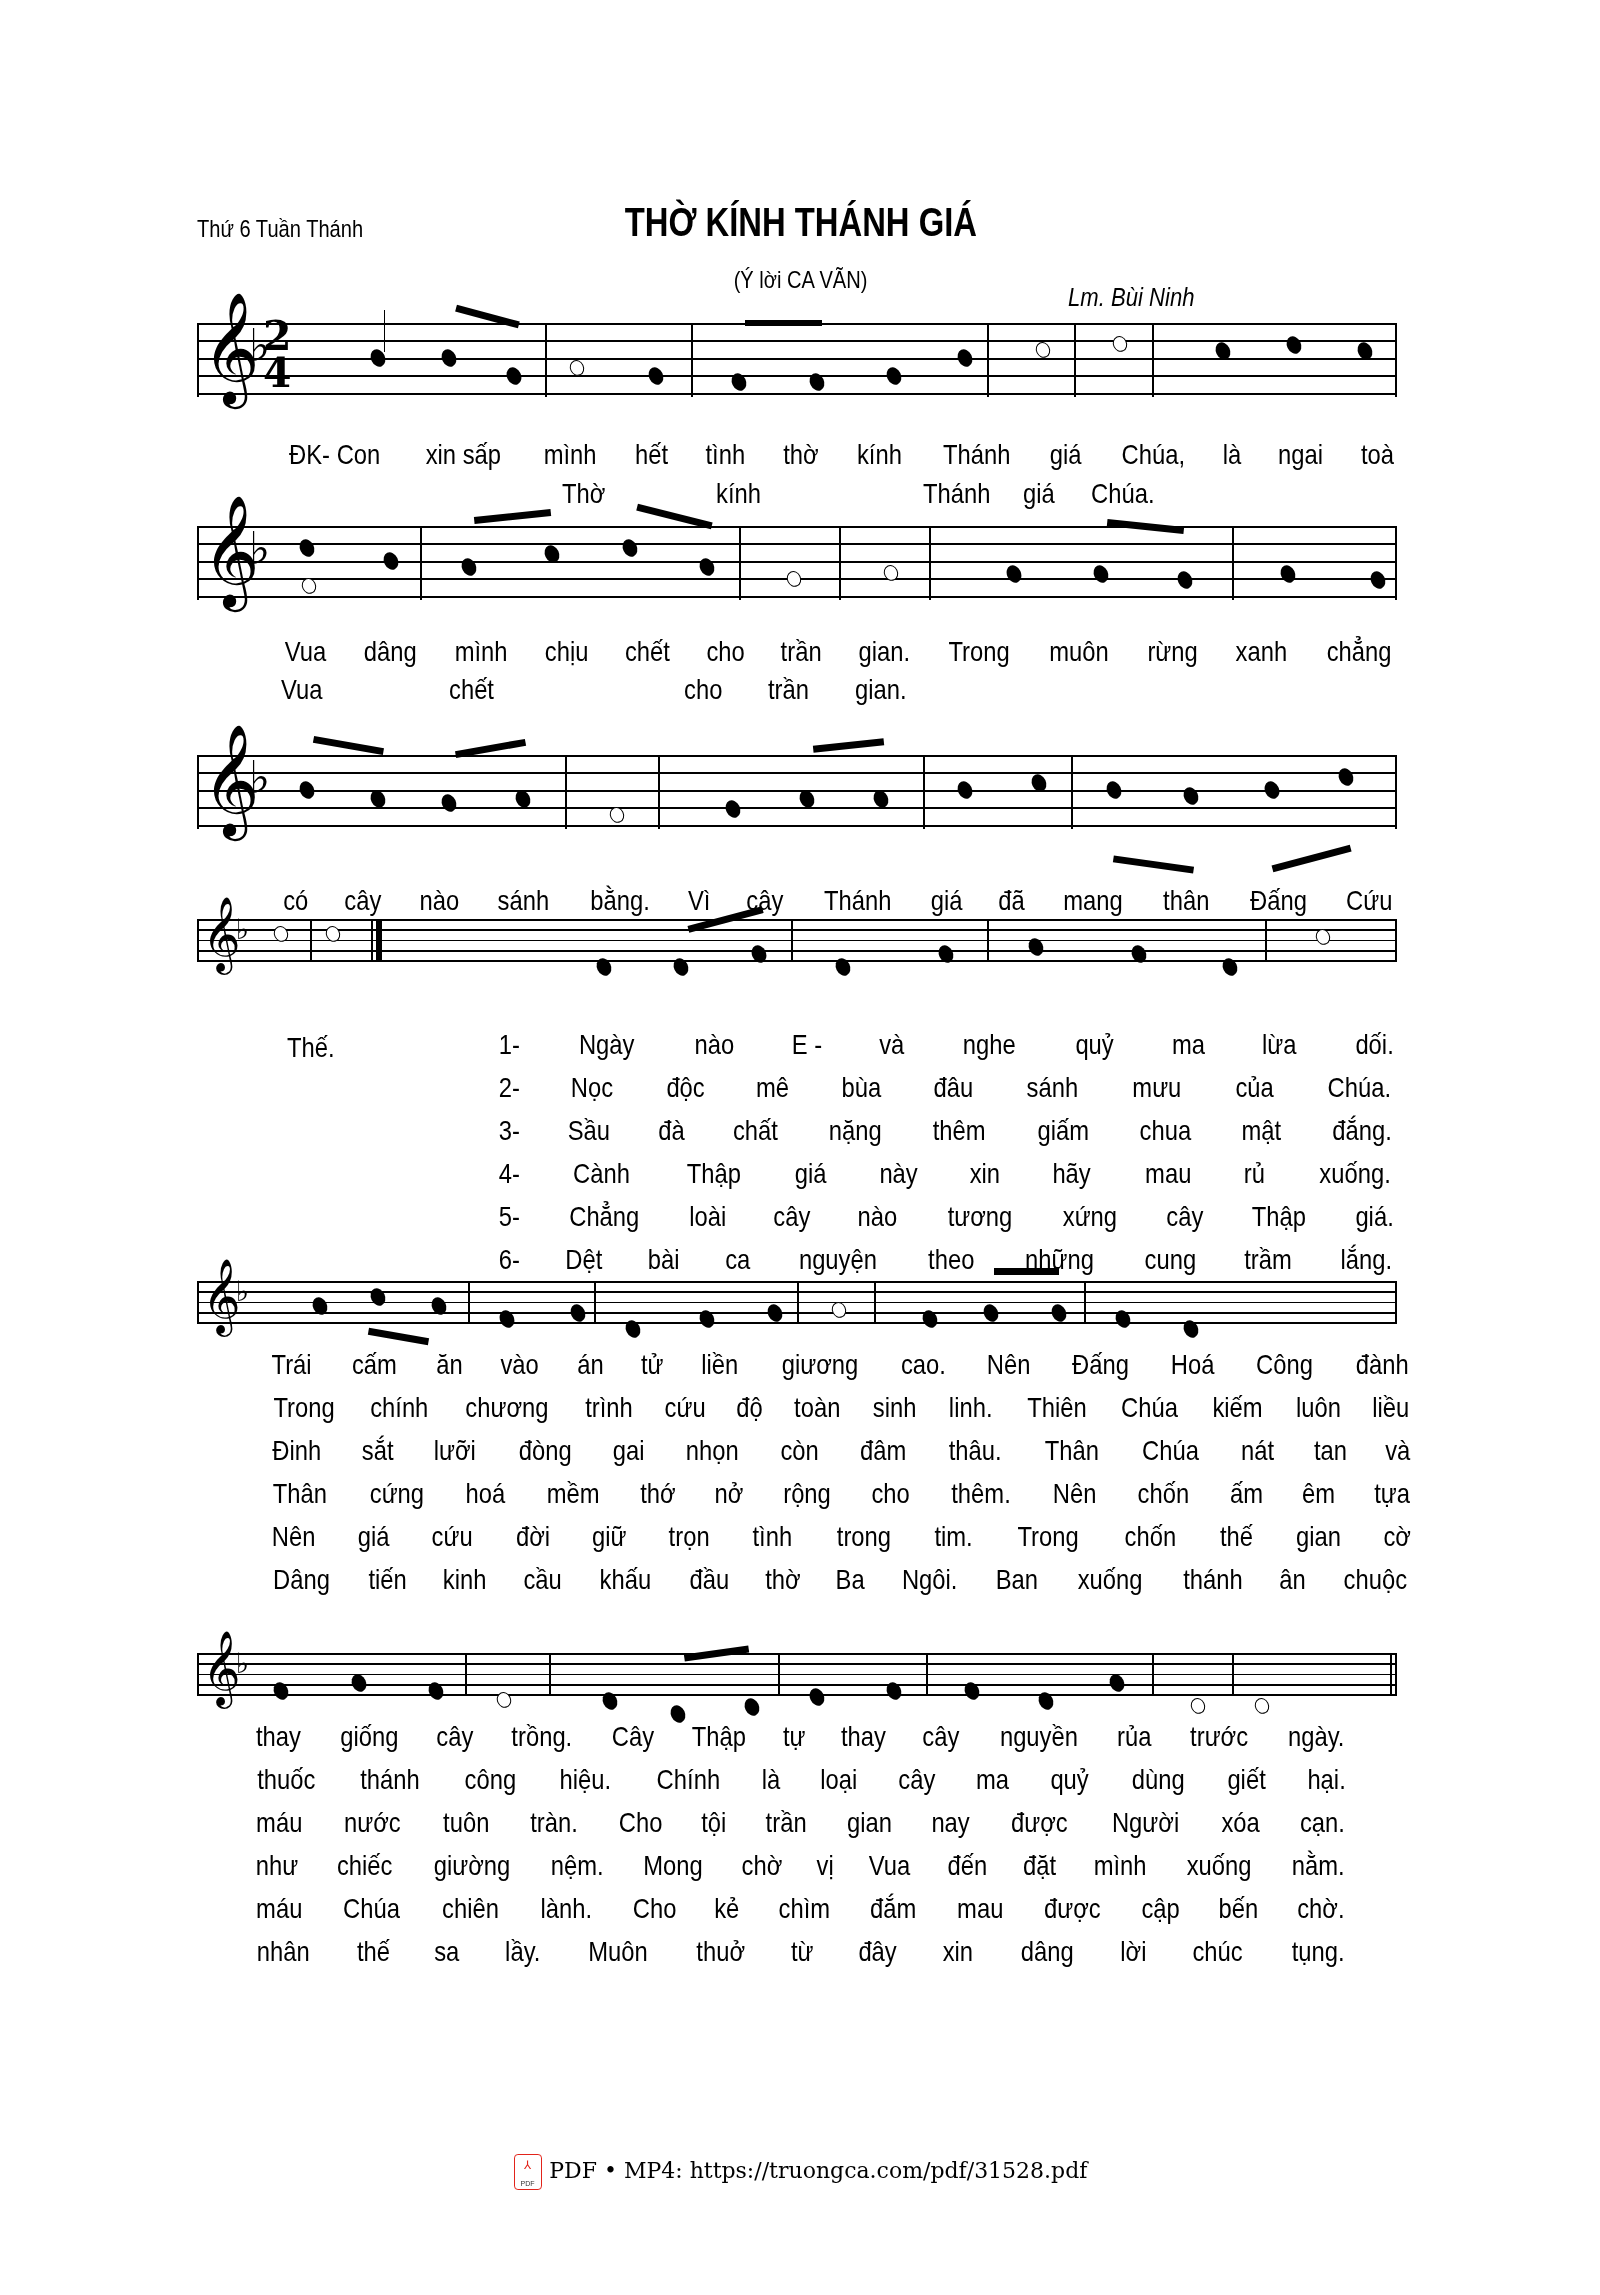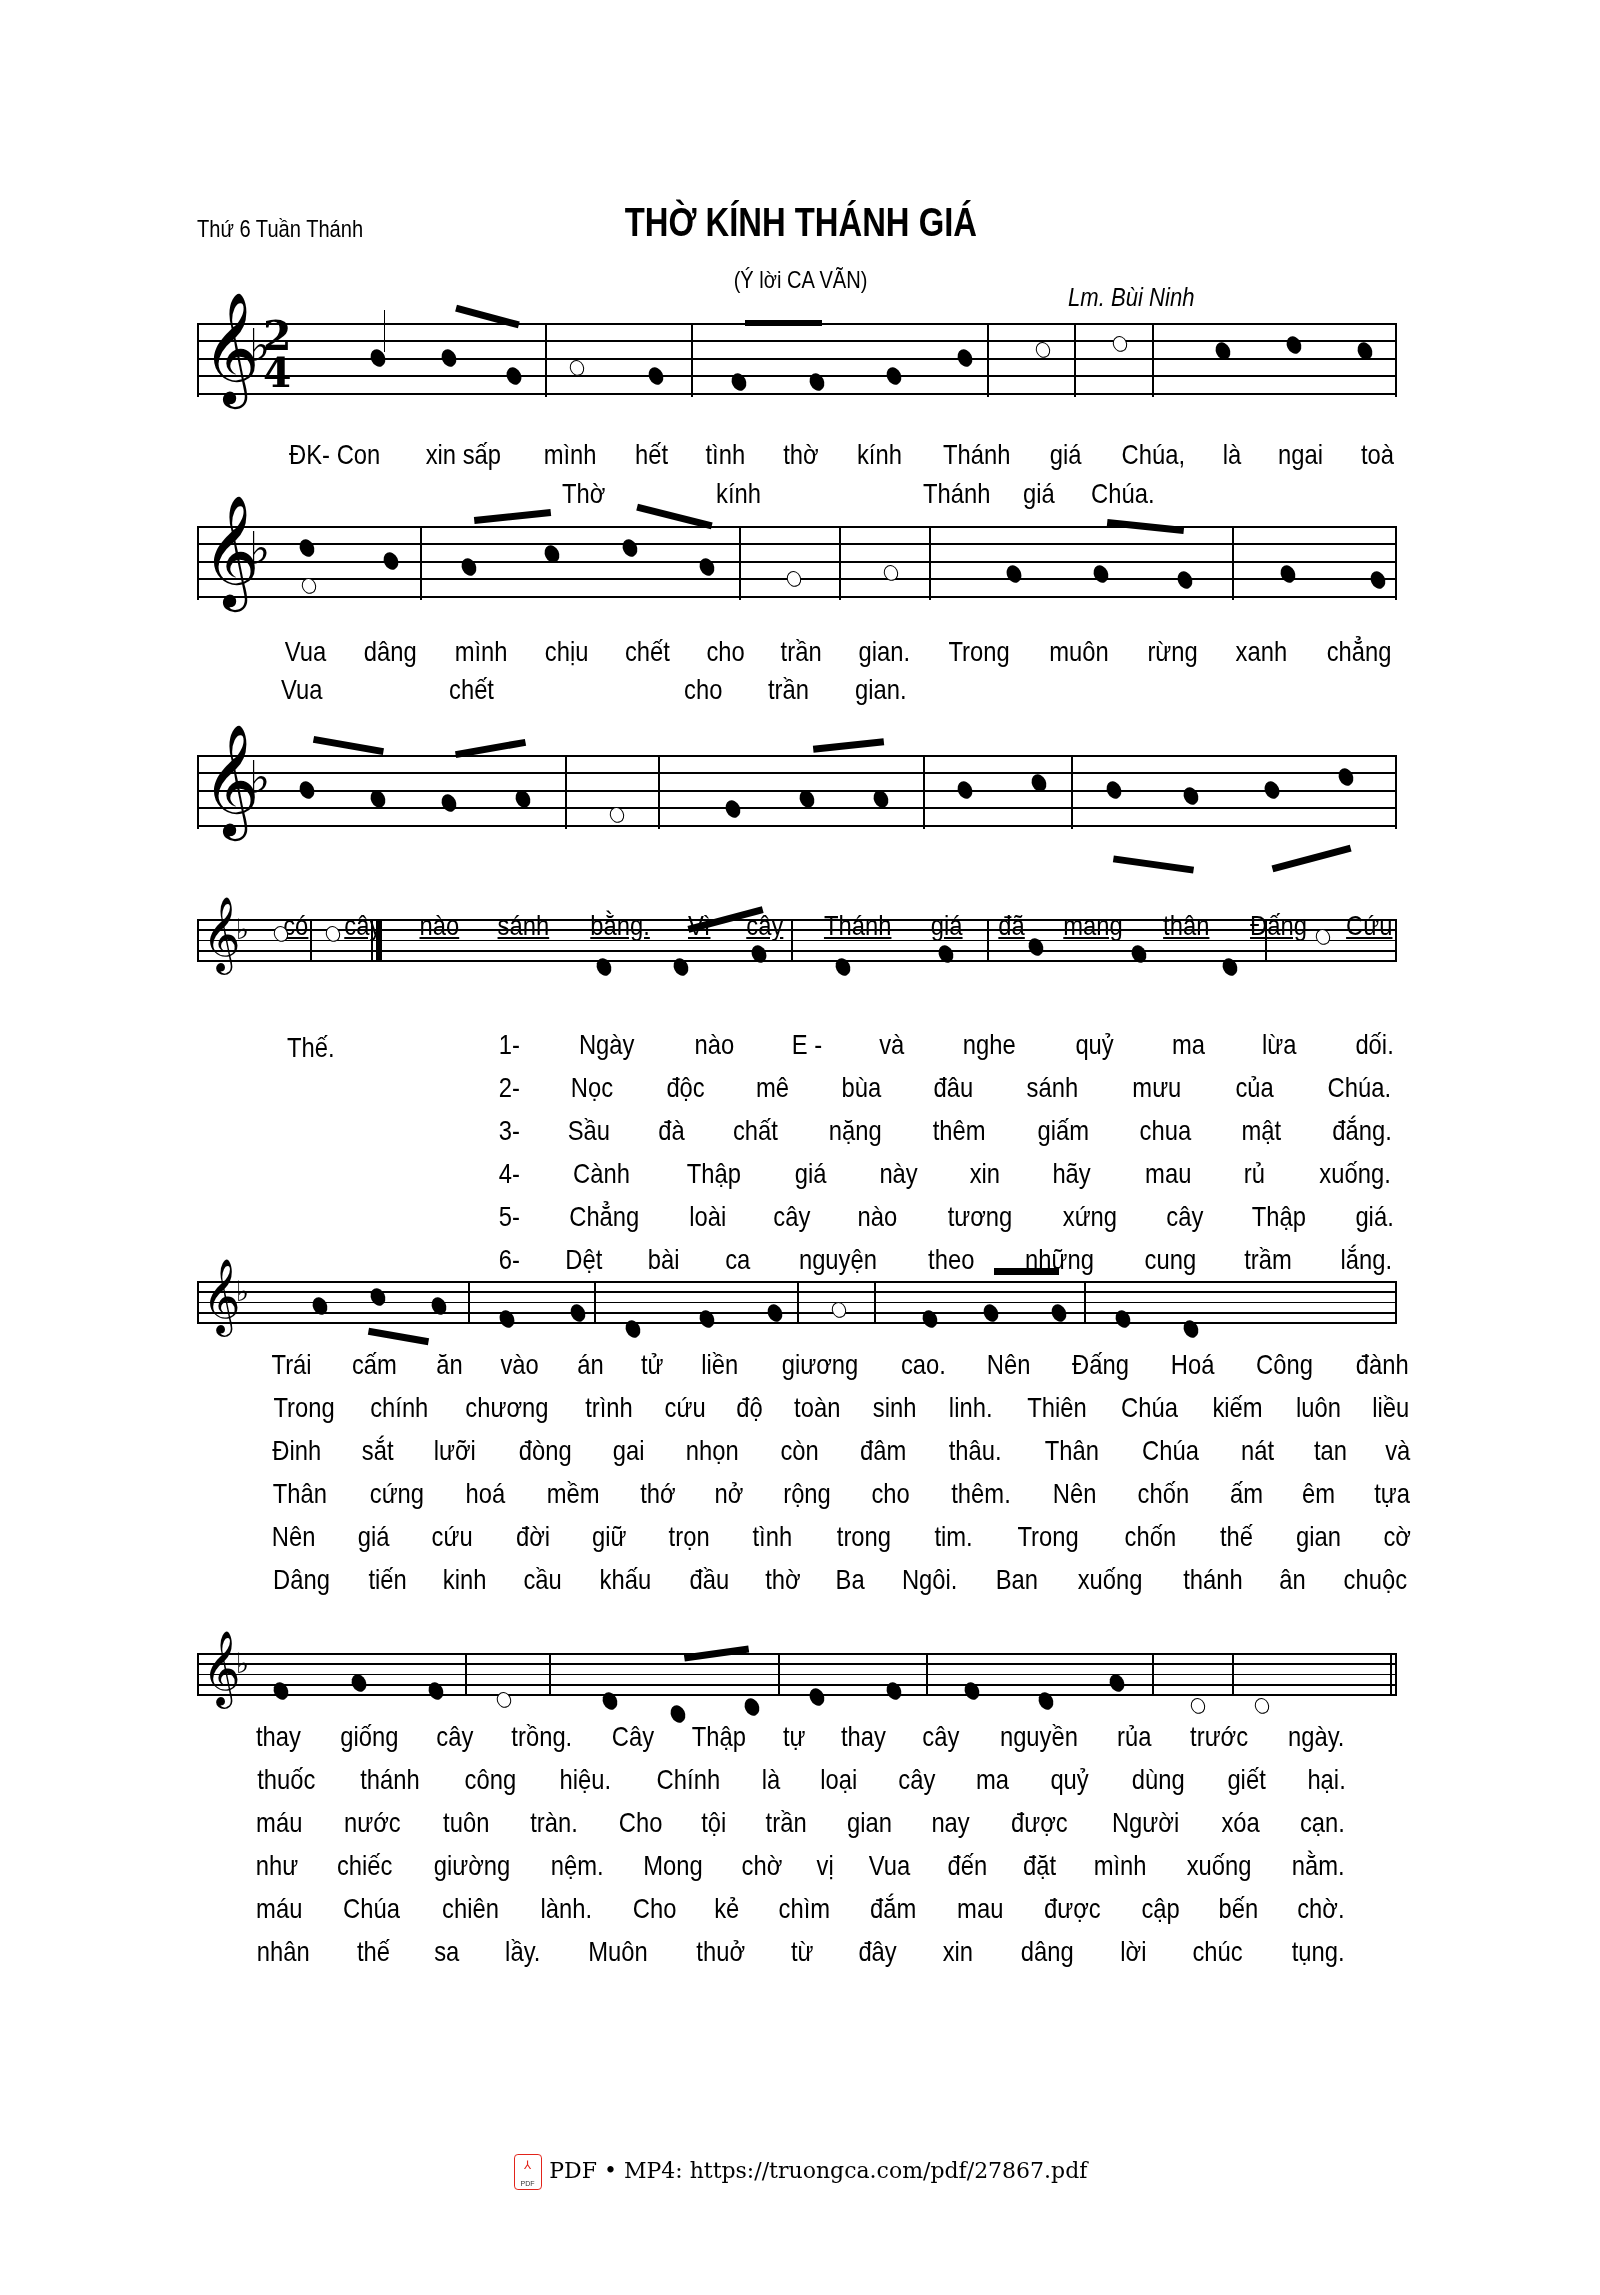--- a/index.html
+++ b/index.html
@@ -190,21 +190,21 @@
     <div class="beam" style="left:616px;top:-13px;width:71px;transform:rotate(-6deg)"></div>
     <div class="note" style="left:761px;top:26px"></div>
       <div class="note" style="left:835px;top:19.4px"></div>
     <div class="note" style="left:910px;top:26px"></div>
       <div class="note" style="left:987px;top:32px"></div>
       <div class="note" style="left:1068px;top:26px"></div>
       <div class="note" style="left:1142px;top:13px"></div>
     <div class="beam" style="left:916px;top:106px;width:81px;transform:rotate(8deg)"></div>
     <div class="beam" style="left:1074px;top:100px;width:81px;transform:rotate(-15deg)"></div>
   </div>
-  <div class="lyric-row" style="top:155px;padding-left:84px;box-sizing:border-box;text-decoration:underline;">
+  <div class="lyric-row" style="top:130px;padding-left:84px;box-sizing:border-box;">
     <span>có</span>
       <span>cây</span>
       <span>nào</span>
       <span>sánh</span>
       <span>bằng.</span>
       <span>Vì</span>
       <span>cây</span>
       <span>Thánh</span>
       <span>giá</span>
       <span>đã</span>
@@ -578,15 +578,15 @@
         <span>xin</span>
         <span>dâng</span>
         <span>lời</span>
         <span>chúc</span>
         <span>tụng.</span>
       </div>
   </div>
 </div>
 
 <div class="abs footer">
-  <span class="pdf-icon"><span class="glyph">⅄</span><span class="lbl">PDF</span></span><span>PDF • MP4: https://truongca.com/pdf/27867.pdf</span>
+  <span class="pdf-icon"><span class="glyph">⅄</span><span class="lbl">PDF</span></span><span>PDF • MP4: https://truongca.com/pdf/31528.pdf</span>
 </div>
 
 
 </body></html>

